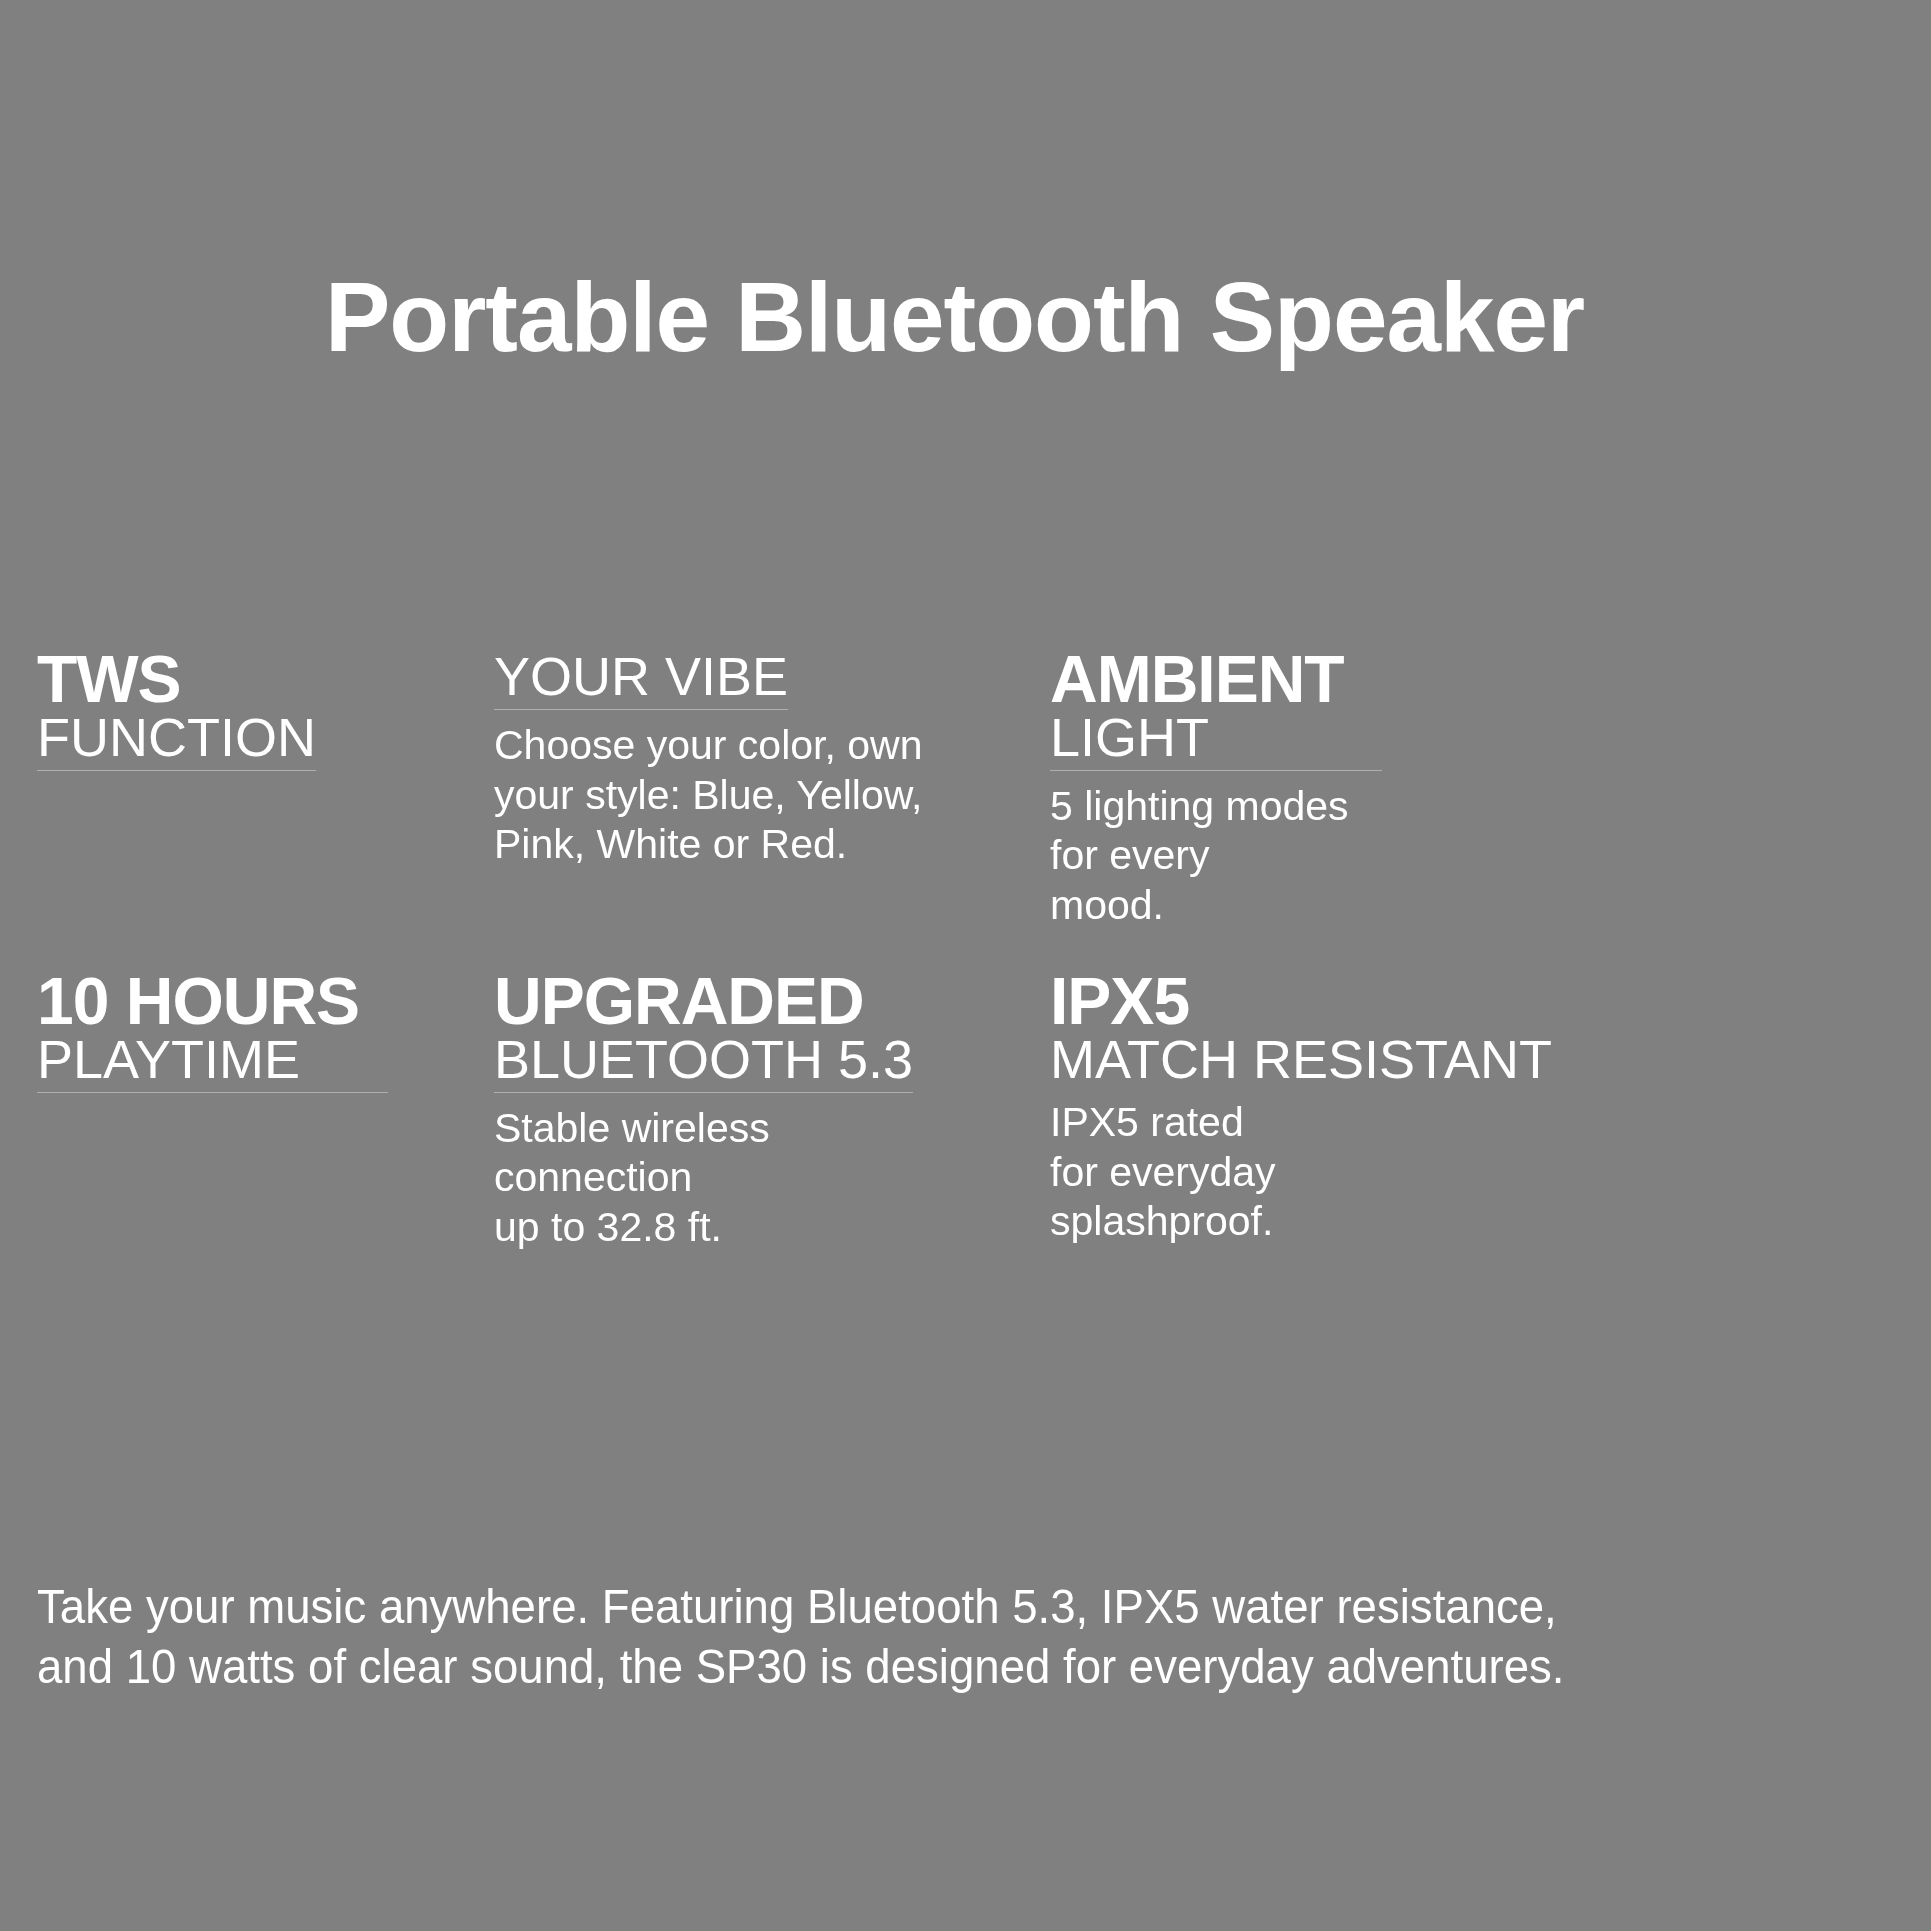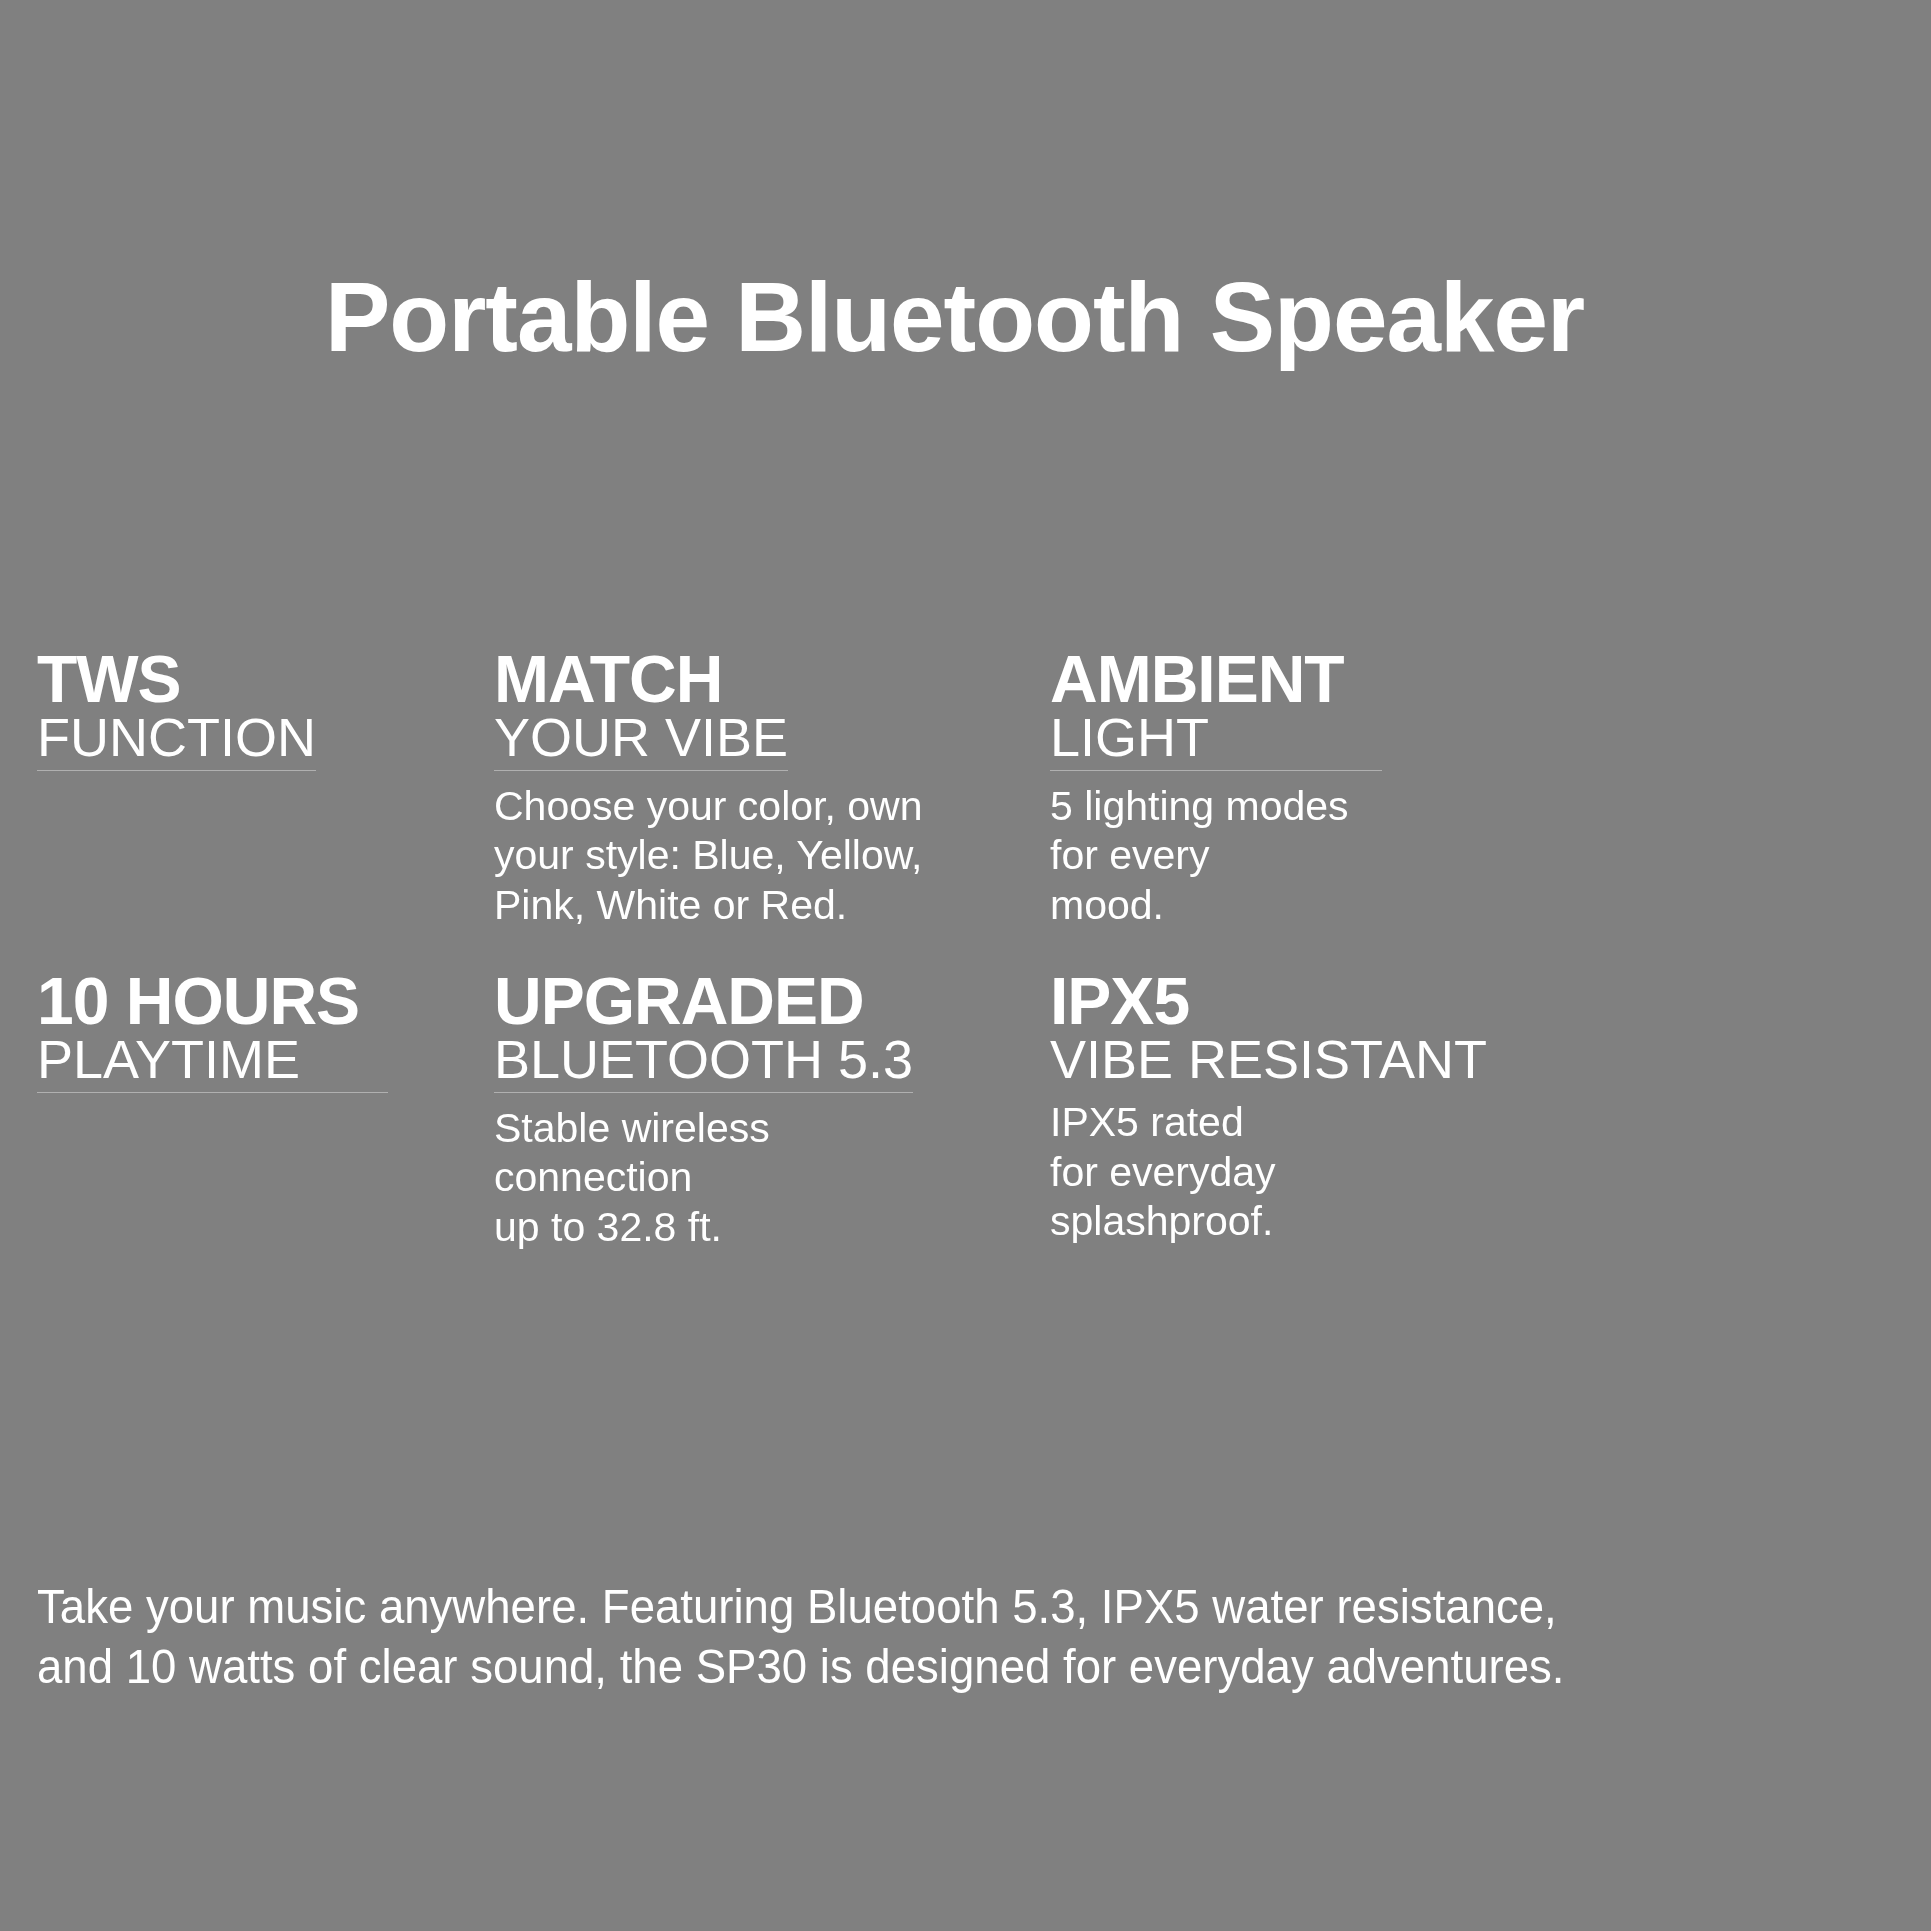--- a/index.html
+++ b/index.html
@@ -105,21 +105,20 @@
   <div class="features">
 
     <div class="frow">
 
       <div class="cell c1">
         <div class="f-head">TWS</div>
         <div><span class="f-sub">FUNCTION</span></div>
       </div>
 
       <div class="cell c2">
-        <div class="f-head">MATCH</div>
         <div><span class="f-sub">YOUR VIBE</span></div>
         <div class="f-body">Choose your color, own
 your style: Blue, Yellow,
 Pink, White or Red.</div>
       </div>
 
       <div class="cell c3">
         <div class="f-head">AMBIENT</div>
         <div><span class="f-sub" style="min-width:332px;">LIGHT</span></div>
         <div class="f-body">5 lighting modes
@@ -139,21 +138,21 @@
       <div class="cell c2">
         <div class="f-head">UPGRADED</div>
         <div><span class="f-sub">BLUETOOTH 5.3</span></div>
         <div class="f-body">Stable wireless
 connection
 up to 32.8 ft.</div>
       </div>
 
       <div class="cell c3">
         <div class="f-head">IPX5</div>
-        <div><span class="f-sub no-rule">VIBE RESISTANT</span></div>
+        <div><span class="f-sub no-rule">MATCH RESISTANT</span></div>
         <div class="f-body">IPX5 rated
 for everyday
 splashproof.</div>
       </div>
 
     </div>
 
   </div>
 
   <p class="footer-copy">Take your music anywhere. Featuring Bluetooth 5.3, IPX5 water resistance,

